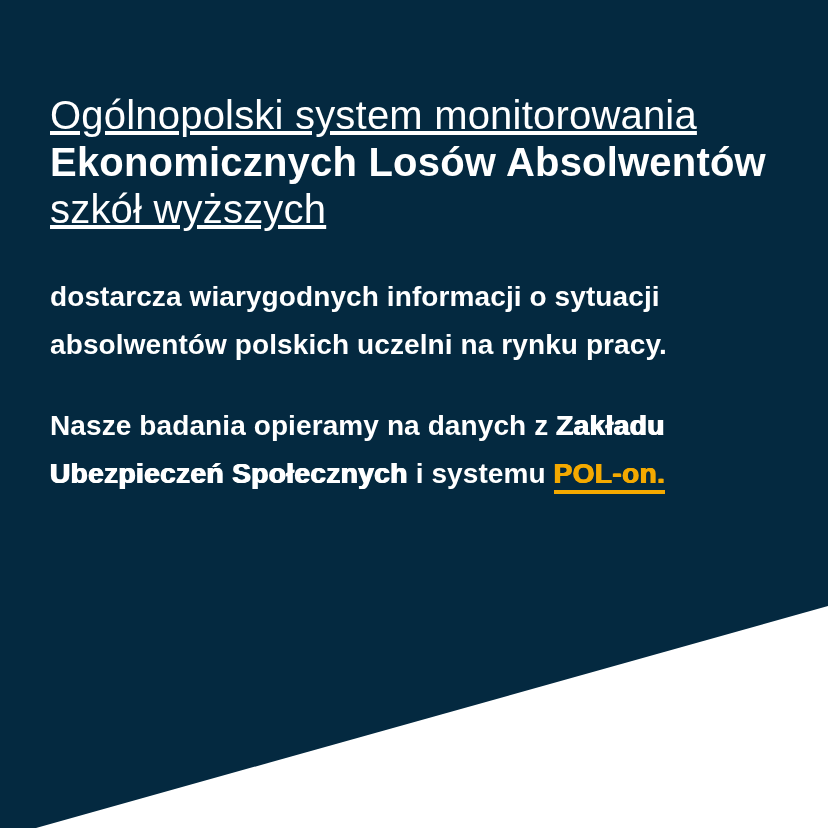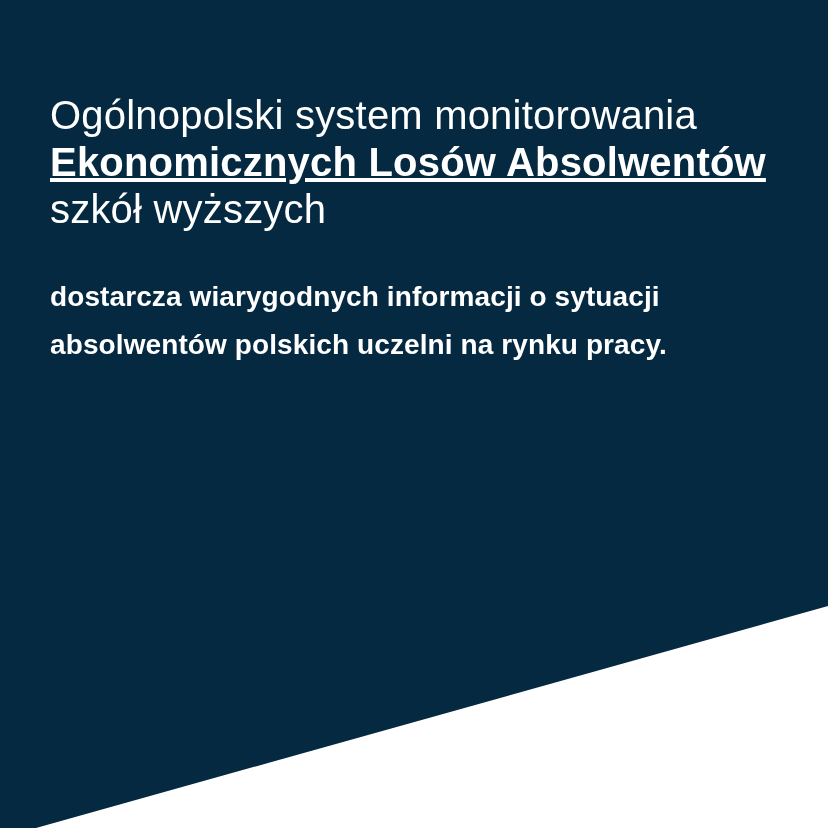--- a/index.html
+++ b/index.html
@@ -35,22 +35,22 @@
     inset: 0;
     padding: 92px 40px 0 50px;
     color: var(--text-white);
   }
   h1 {
     font-size: 40px;
     line-height: 47px;
     font-weight: 400;
     letter-spacing: 0.2px;
   }
-  h1 .line { display: block; }
-  h1 .line-bold { display: block; font-weight: 700; text-decoration: underline; }
+  h1 .line { display: block; text-decoration: underline; }
+  h1 .line-bold { display: block; font-weight: 700; }
   .para {
     font-size: 28px;
     line-height: 48px;
     font-weight: 700;
     letter-spacing: 0.1px;
   }
   .para-1 { margin-top: 40px; }
   .para-2 { margin-top: 33px; }
   .xb {
     
@@ -77,15 +77,20 @@
       <span class="line">Ogólnopolski system monitorowania</span>
       <span class="line-bold">Ekonomicznych Losów Absolwentów</span>
       <span class="line">szkół wyższych</span>
     </h1>
 
     <p class="para para-1">
       <span class="line">dostarcza wiarygodnych informacji o sytuacji</span>
       <span class="line">absolwentów polskich uczelni na rynku pracy.</span>
     </p>
 
+    <p class="para para-2">
+      <span class="line">Nasze badania opieramy na danych</span>
+      <span class="line"><span>z </span><span class="xb">Zakładu Ubezpieczeń Społecznych</span></span>
+      <span class="line"><span>i systemu </span><a class="pol-on-link xb" href="#">POL-on.</a></span>
+    </p>
 
   </div>
 </div>
 
 </body></html>

